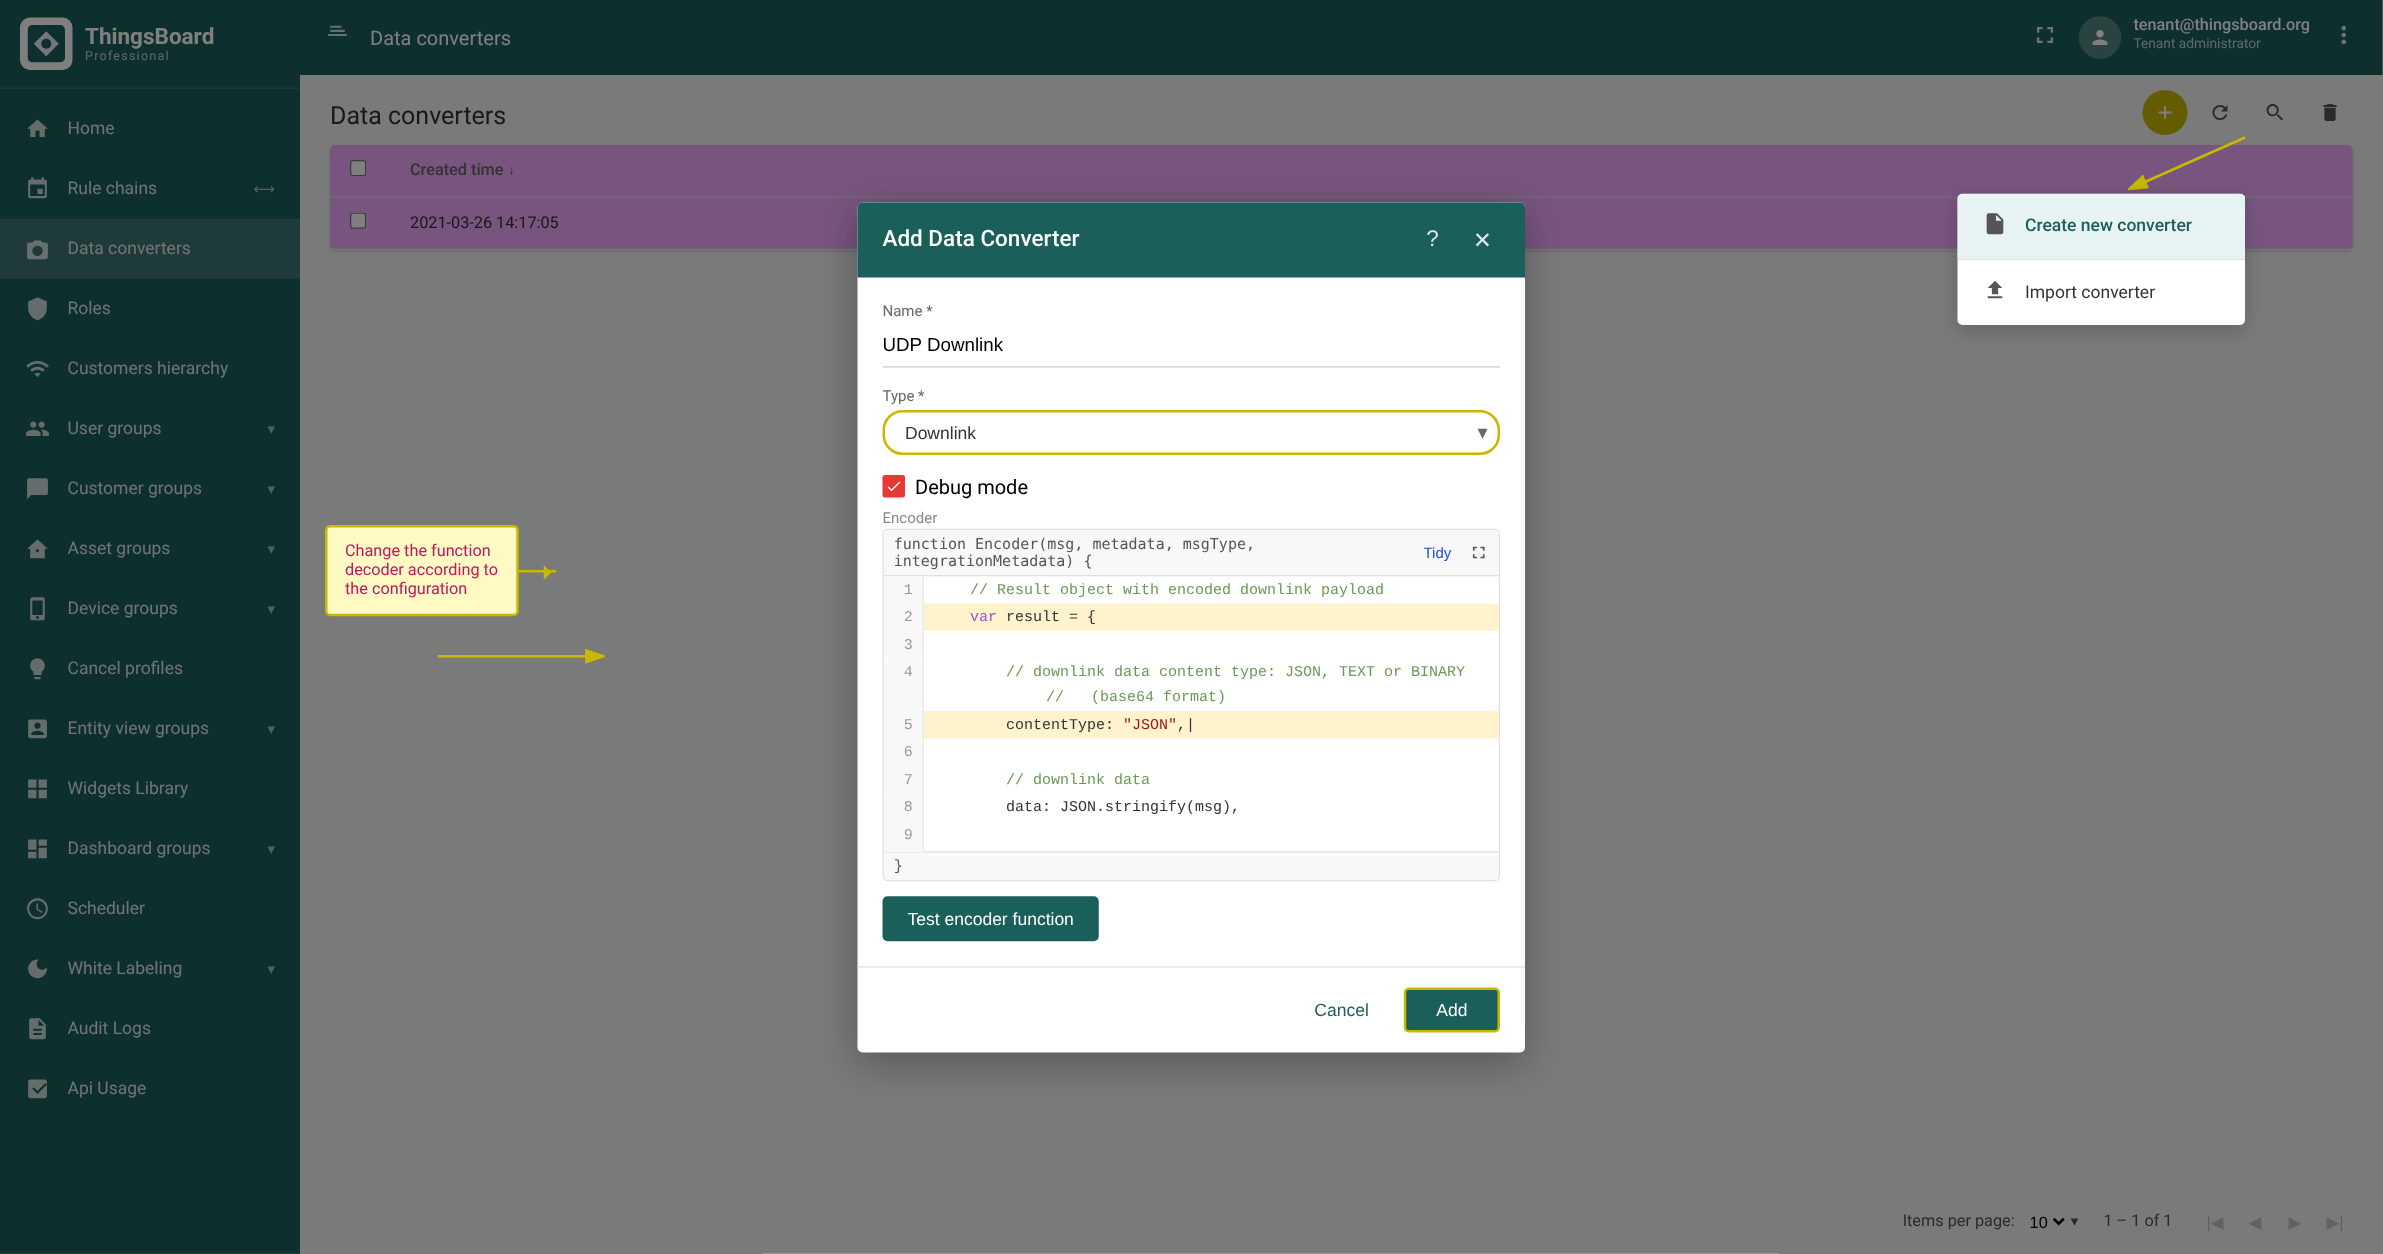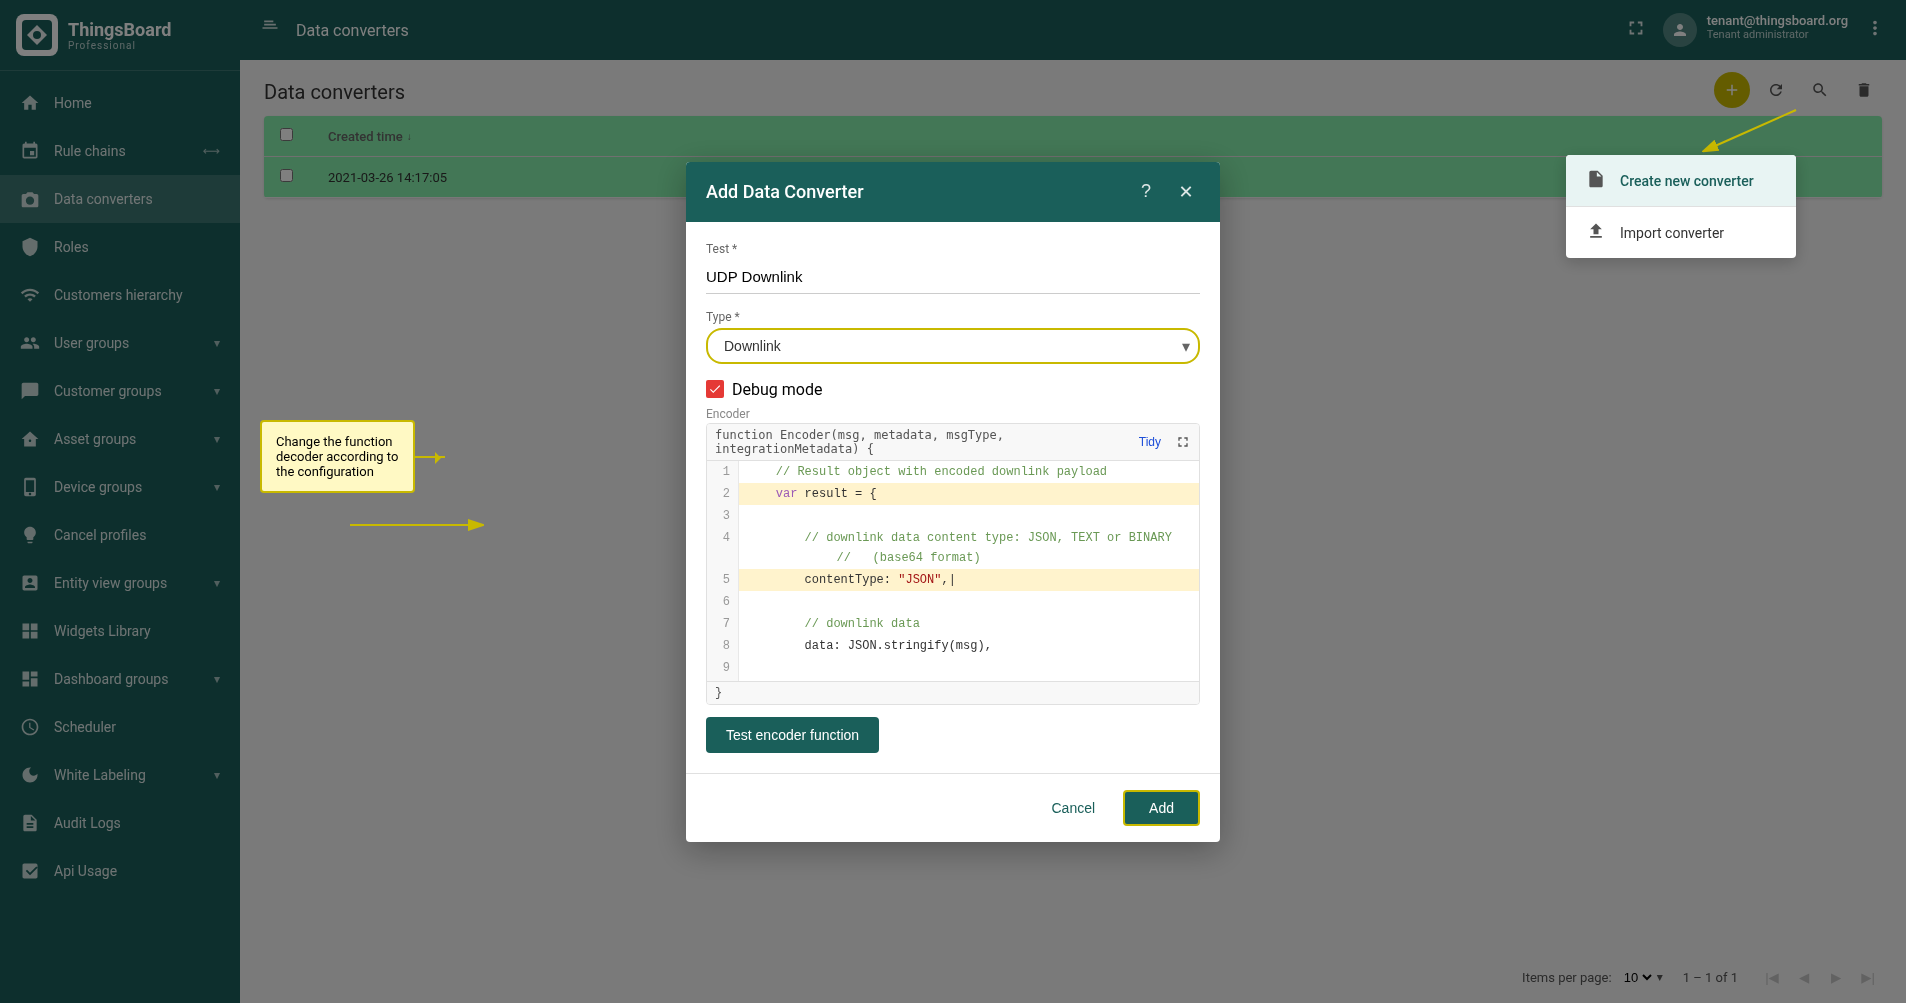--- a/index.html
+++ b/index.html
@@ -61,21 +61,21 @@
     }
     .page-title { font-size: 20px; font-weight: 400; color: #333; }
     .icon-btn {
       width: 36px; height: 36px; border-radius: 50%; border: none;
       background: transparent; cursor: pointer; display: flex; align-items: center; justify-content: center;
       color: #555; font-size: 18px;
     }
 
     
     .table-area { padding: 0 24px; }
-    .table-container { background: #86efac; border-radius: 4px; box-shadow: 0 1px 3px rgba(0,0,0,0.12); }
+    .table-container { background: #f0abfc; border-radius: 4px; box-shadow: 0 1px 3px rgba(0,0,0,0.12); }
     .table-header {
       display: flex; align-items: center; padding: 12px 16px;
       border-bottom: 1px solid #e0e0e0; font-size: 13px; color: #666; font-weight: 500;
     }
     .table-check { width: 48px; }
     .table-col-created { flex: 1; display: flex; align-items: center; gap: 4px; cursor: pointer; }
     .table-row {
       display: flex; align-items: center; padding: 12px 16px;
       border-bottom: 1px solid #f0f0f0; font-size: 13px; color: #333;
     }
@@ -219,21 +219,21 @@
       cursor: pointer; font-size: 14px; color: #333;
     }
     .dropdown-item.active { background: #e8f4f3; color: #1a5f5a; font-weight: 500; }
     .dropdown-divider { height: 1px; background: #e0e0e0; }
     .dropdown-item-icon { width: 20px; text-align: center; color: #555; }
 
     
     .callout {
       position: fixed; left: 260px; top: 420px;
       background: #fff9c4; border: 2px solid #c8b900; border-radius: 4px;
-      padding: 12px 14px; width: 155px; font-size: 13px; color: #000000; z-index: 150;
+      padding: 12px 14px; width: 155px; font-size: 13px; color: #be185d; z-index: 150;
     }
     .callout-arrow {
       position: absolute; right: -32px; top: 50%; transform: translateY(-50%);
       width: 30px; height: 2px; background: #c8b900;
     }
     .callout-arrow::after {
       content: ''; position: absolute; right: -2px; top: -4px;
       border: 6px solid transparent; border-left-color: #c8b900;
     }
 
@@ -495,21 +495,21 @@
   <div class="dialog-header">
     <span class="dialog-title">Add Data Converter</span>
     <div class="dialog-header-actions">
       <button class="dialog-header-btn" title="Help">?</button>
       <button class="dialog-header-btn" title="Close">✕</button>
     </div>
   </div>
   <div class="dialog-body">
     
     <div class="form-field">
-      <label class="form-label">Test *</label>
+      <label class="form-label">Name *</label>
       <input class="form-input" type="text" value="UDP Downlink" style="">
     </div>
 
     
     <div class="form-field">
       <label class="form-label">Type *</label>
       <div class="form-select-container">
         <select class="form-select">
           <option value="downlink" selected="">Downlink</option>
           <option value="uplink">Uplink</option>

